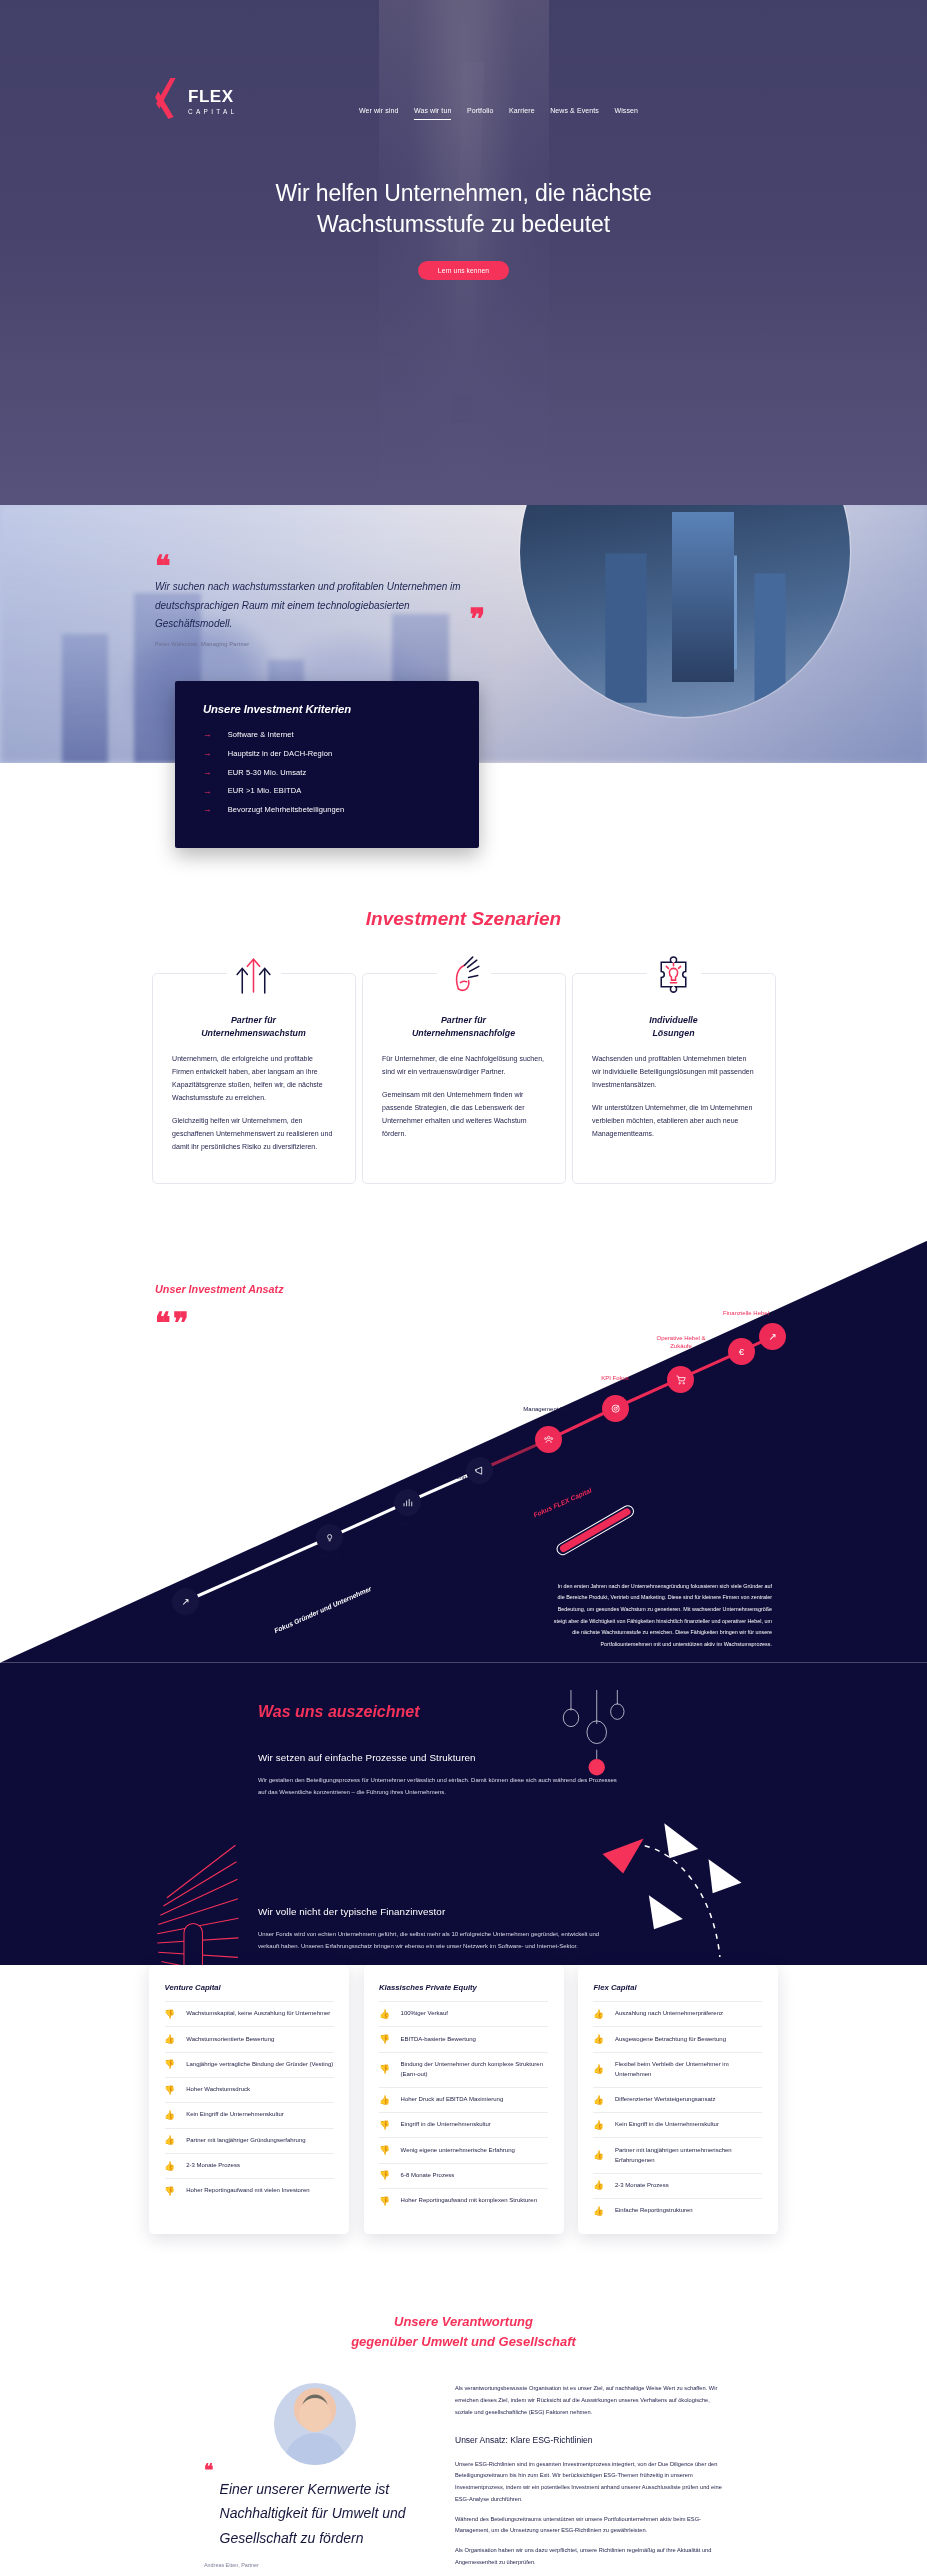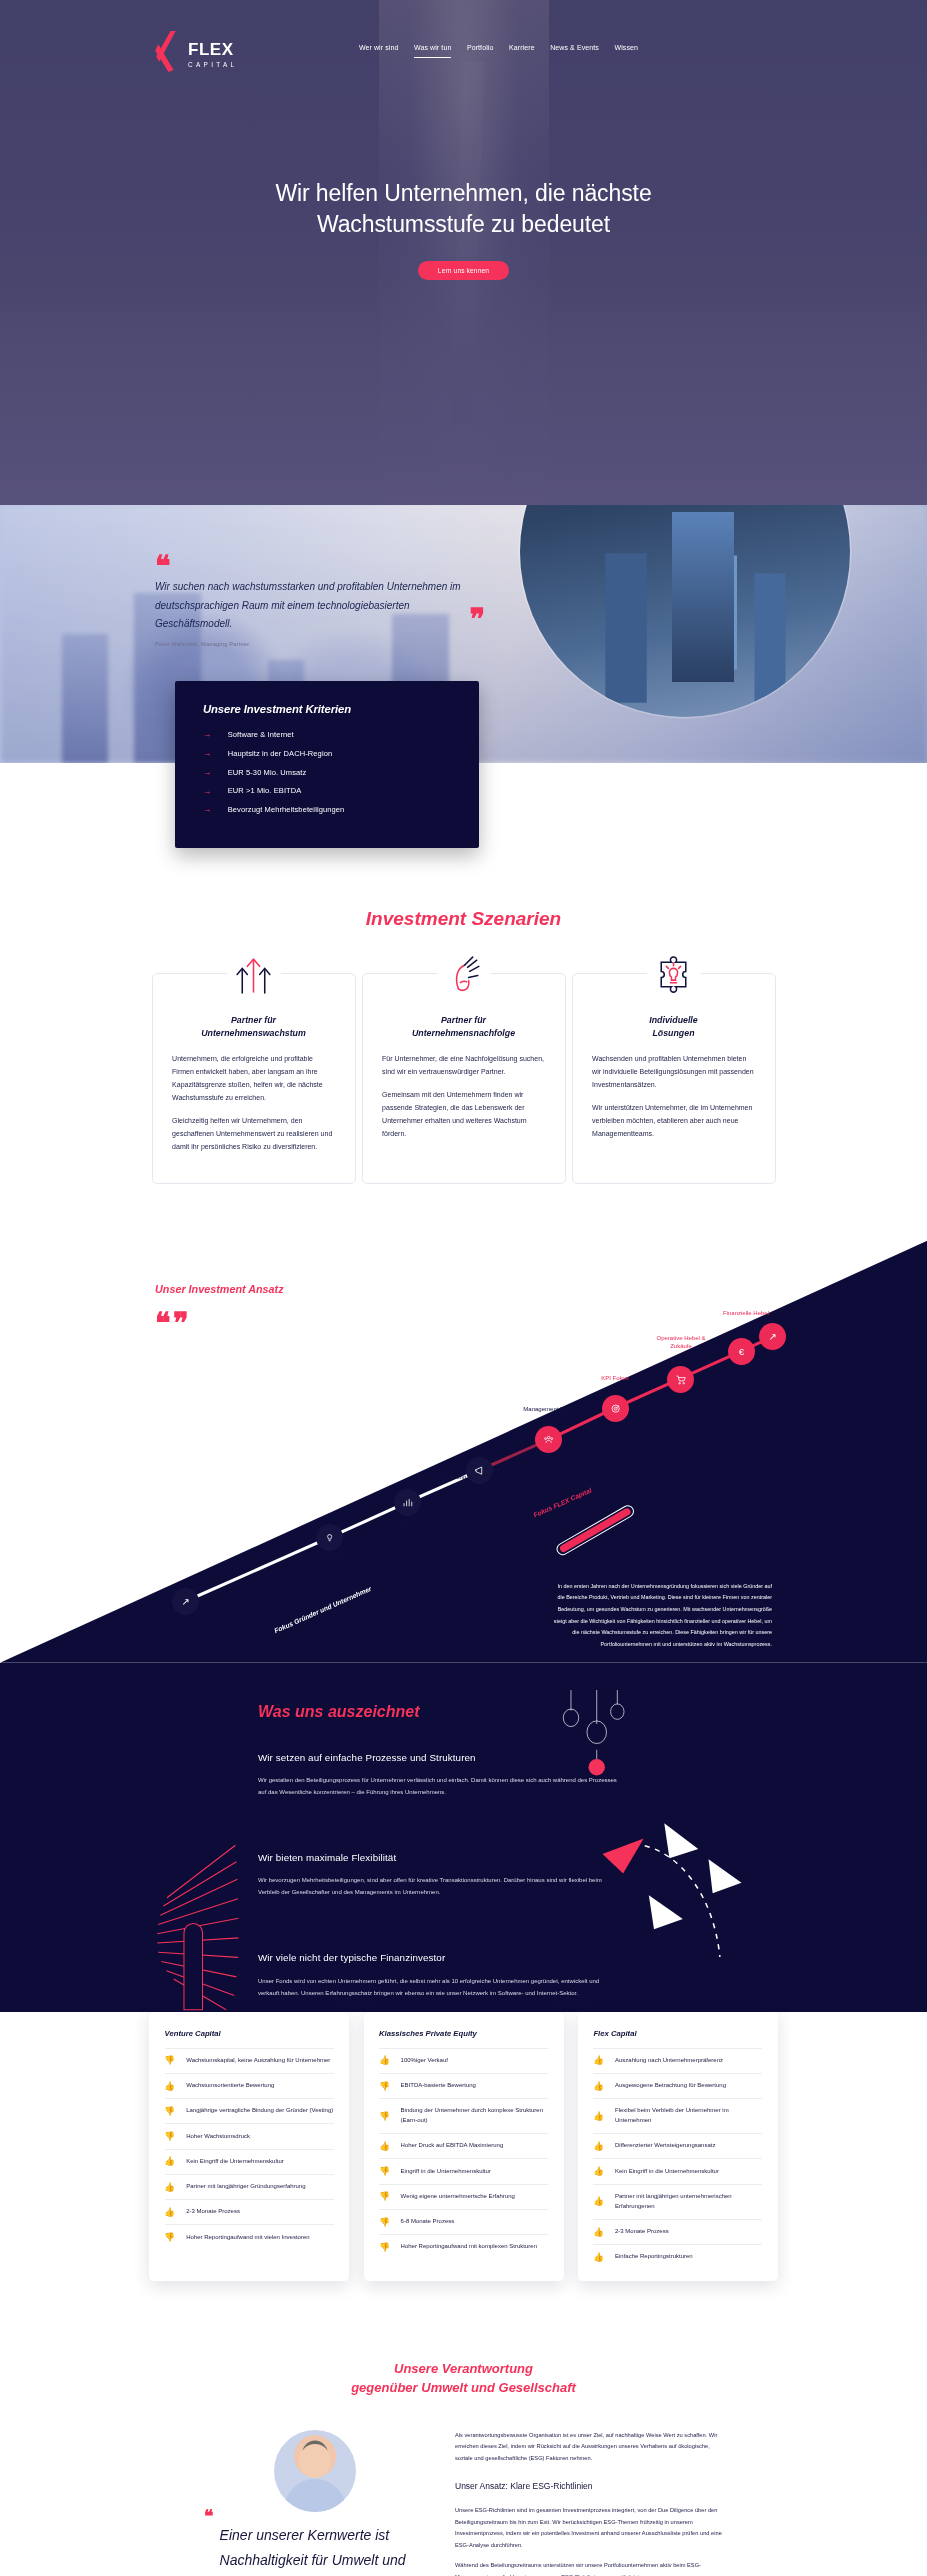--- a/index.html
+++ b/index.html
@@ -30,21 +30,21 @@
     content:""; position:absolute; left:46%; top:62px; width:20.6px; height:361px;
     background:linear-gradient(180deg,rgba(150,140,170,.35),rgba(70,66,110,.15));
     transform:skewX(-2deg);
   }
   .hero-shade{
     position:absolute; inset:0;
     background:linear-gradient(180deg, rgba(60,57,95,.45) 0%, rgba(68,65,104,.55) 55%, rgba(80,76,116,.35) 100%);
   }
   .nav {
     position:relative; z-index:5;
-    display:flex; align-items:flex-start; padding:30px 0 0 0;
+    display:flex; align-items:flex-end; padding:30px 0 0 0;margin-top:47px;
   }
   .logo-wrap{ margin-left:155px; display:flex; align-items:flex-start; }
   .logo-x{ width:30px; height:43px; position:relative; }
   .logo-text{ margin-left:3.1px; padding-top:11.3px; }
   .logo-flex{ font-size:17px; font-weight:700; letter-spacing:0.5px; color:#fff; line-height:1; font-style:normal;}
   .logo-capital{ font-size:6.4px; letter-spacing:3.3px; color:#fff; margin-top:3.1px; }
   .nav-items{ margin-left:auto; margin-right:289px; display:flex; gap:15.5px; padding-top:14.4px; }
   .nav-item{ color:#fff; font-size:7px; letter-spacing:0.1px; padding-bottom:5.2px; cursor:pointer; white-space:nowrap;}
   .nav-item.active{ border-bottom:1.3px solid #fff; }
 
@@ -458,27 +458,23 @@
       <path d="M112 54 C180 70 246 150 258 270" stroke="#ffffff" stroke-width="3" stroke-dasharray="10 11" fill="none"></path>
     </svg>
 
     <h2>Was uns auszeichnet</h2>
 
     <div class="ausz-item first">
       <h3>Wir setzen auf einfache Prozesse und Strukturen</h3>
       <p>Wir gestalten den Beteiligungsprozess für Unternehmer verlässlich und einfach. Damit können diese sich auch während des Prozesses auf das Wesentliche konzentrieren – die Führung ihres Unternehmens.</p>
     </div>
     <div class="ausz-sep"></div>
-    <div class="ausz-item">
-      <h3>Wir bieten maximale Flexibilität</h3>
-      <p>Wir bevorzugen Mehrheitsbeteiligungen, sind aber offen für kreative Transaktionsstrukturen. Darüber hinaus sind wir flexibel beim Verbleib der Gesellschafter und des Managements im Unternehmen.</p>
-    </div>
     <div class="ausz-sep"></div>
     <div class="ausz-item">
-      <h3>Wir viele nicht der typische Finanzinvestor</h3>
+      <h3>Wir volle nicht der typische Finanzinvestor</h3>
       <p>Unser Fonds wird von echten Unternehmern geführt, die selbst mehr als 10 erfolgreiche Unternehmen gegründet, entwickelt und verkauft haben. Unseren Erfahrungsschatz bringen wir ebenso ein wie unser Netzwerk im Software- und Internet-Sektor.</p>
     </div>
   </section>
 
   <section class="compare">
     <div class="compare-inner">
 
       <div class="cmp-card">
         <h4>Venture Capital</h4>
         <div class="cmp-row">

